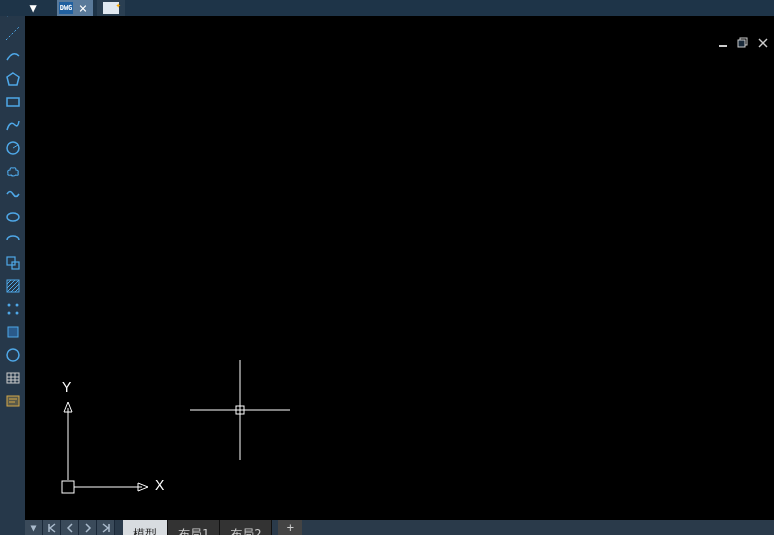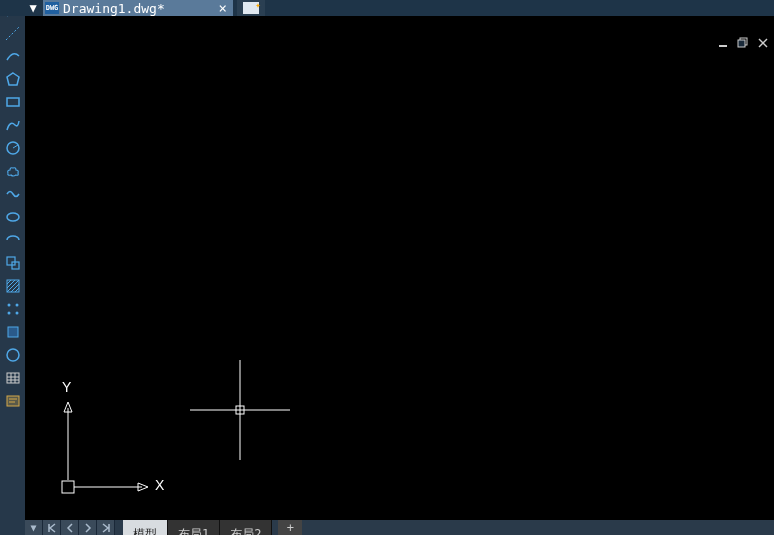--- a/index.html
+++ b/index.html
@@ -27,21 +27,21 @@
       display: flex;
       align-items: center;
       justify-content: center;
     }
     .tab {
       height: 16px;
       display: flex;
       align-items: center;
       padding: 0 2px;
       background: #5a7a9a;
-      margin-left: 2px;
+      margin-left: 16px;
     }
     .tab-dropdown {
       width: 16px;
       display: flex;
       align-items: center;
       justify-content: center;
       color: #fff;
       cursor: pointer;
     }
     .dwg-icon {
@@ -317,21 +317,20 @@
         <line x1="4" y1="9" x2="10" y2="9" stroke="currentColor"></line>
       </svg>
   </div>
 </div>
 
 <div class="topbar">
   <div class="toolbar-left"></div>
   <div class="tab-dropdown">▼</div>
   <div class="tab">
     <div class="dwg-icon">DWG</div>
-    <div class="tab-title">Drawing1.dwg*</div>
     <div class="tab-close">×</div>
   </div>
   <div class="tab-new">
     <div class="tab-new-inner">
       <span class="tab-new-star">✦</span>
     </div>
   </div>
 </div>
 
 <div class="canvas">

